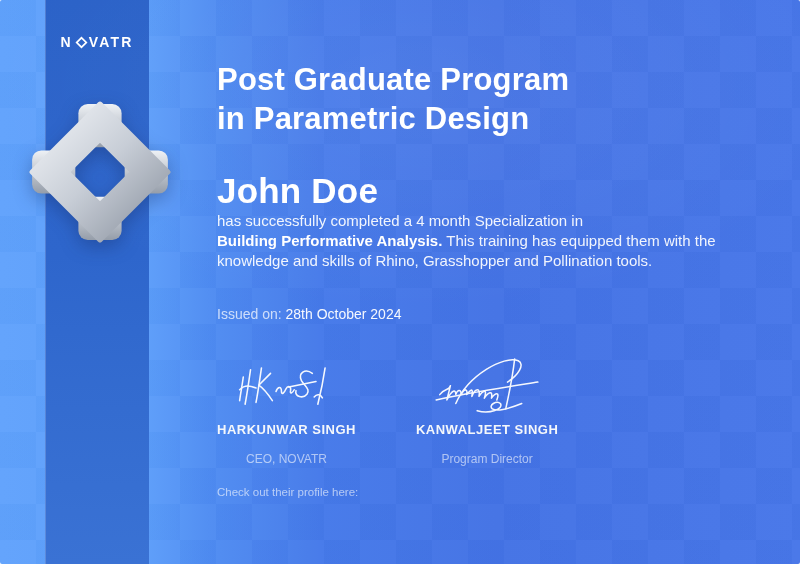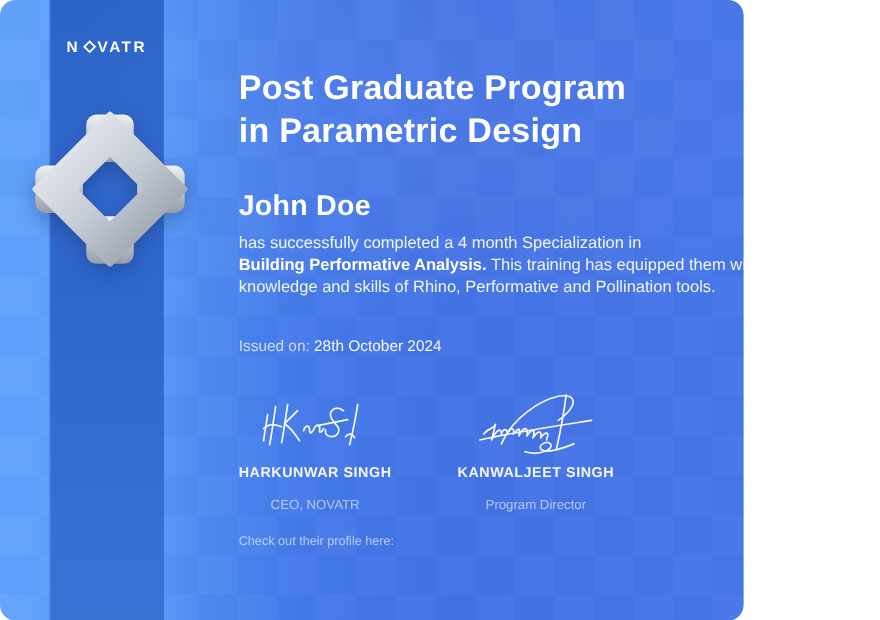--- a/index.html
+++ b/index.html
@@ -1,20 +1,20 @@
 <!DOCTYPE html>
 <html><head>
 <meta charset="utf-8">
 <style>
   * { margin:0; padding:0; box-sizing:border-box; }
   html,body { width:800px; height:564px; background:#ffffff; font-family:"Liberation Sans", sans-serif; }
 
   .card {
-    position:absolute; left:0; top:0; width:676px; height:564px;
-    border-radius:14px; overflow:hidden;
+    position:absolute; left:0; top:0; width:800px; height:564px;
+    border-radius:2px; overflow:hidden;
     background:linear-gradient(90deg,#60A2FC 0%,#5C9EFA 18%,#4F8CF2 26%,#4579E9 40%,#4372E4 62%,#4776E8 100%);
     text-decoration:underline;
   }
   
   .card::before {
     content:""; position:absolute; inset:0; pointer-events:none;
     background:repeating-conic-gradient(rgba(255,255,255,0.022) 0% 25%, rgba(30,60,140,0.02) 0% 50%);
     background-size:72px 72px;
   }
   .card::after {
@@ -40,21 +40,21 @@
   }
 
   .content { position:absolute; left:217px; top:0; width:560px; z-index:2; }
 
   .title {
     position:absolute; left:0; top:60px;
     color:#ffffff; font-size:31px; font-weight:700; line-height:39px; letter-spacing:0.2px;
   }
   .recipient {
     position:absolute; left:0; top:171px;
-    color:#ffffff; font-size:26px; font-weight:700; letter-spacing:0.2px;
+    color:#ffffff; font-size:35px; font-weight:700; letter-spacing:0.2px;
   }
   .bodytext {
     position:absolute; left:0; top:211px; width:508px;
     color:rgba(255,255,255,0.92); font-size:15px; line-height:20px; font-weight:400;
   }
   .bodytext strong { color:#ffffff; font-weight:700;margin-top:47px; }
 
   .issued { position:absolute; left:0; top:306px; font-size:14px; }
   .issued-label { color:rgba(255,255,255,0.72);margin-top:13px; }
   .issued-date  { color:rgba(255,255,255,0.95); font-weight:400; }
@@ -109,21 +109,21 @@
     <h1 class="title">
       <span>Post Graduate Program</span><br>
       <span>in Parametric Design</span>
     </h1>
 
     <div class="recipient">John Doe</div>
 
     <p class="bodytext">
       <span>has successfully completed a 4 month Specialization in</span><br>
       <strong>Building Performative Analysis.</strong>
-      <span>This training has equipped them with the knowledge and skills of Rhino, Performative and Pollination tools.</span>
+      <span>This training has equipped them with the knowledge and skills of Rhino, Grasshopper and Pollination tools.</span>
     </p>
 
     <div class="issued">
       <span class="issued-label">Issued on:</span>
       <span class="issued-date">28th October 2024</span>
     </div>
 
     <div class="sigrow">
 
       <div class="sigcol">

